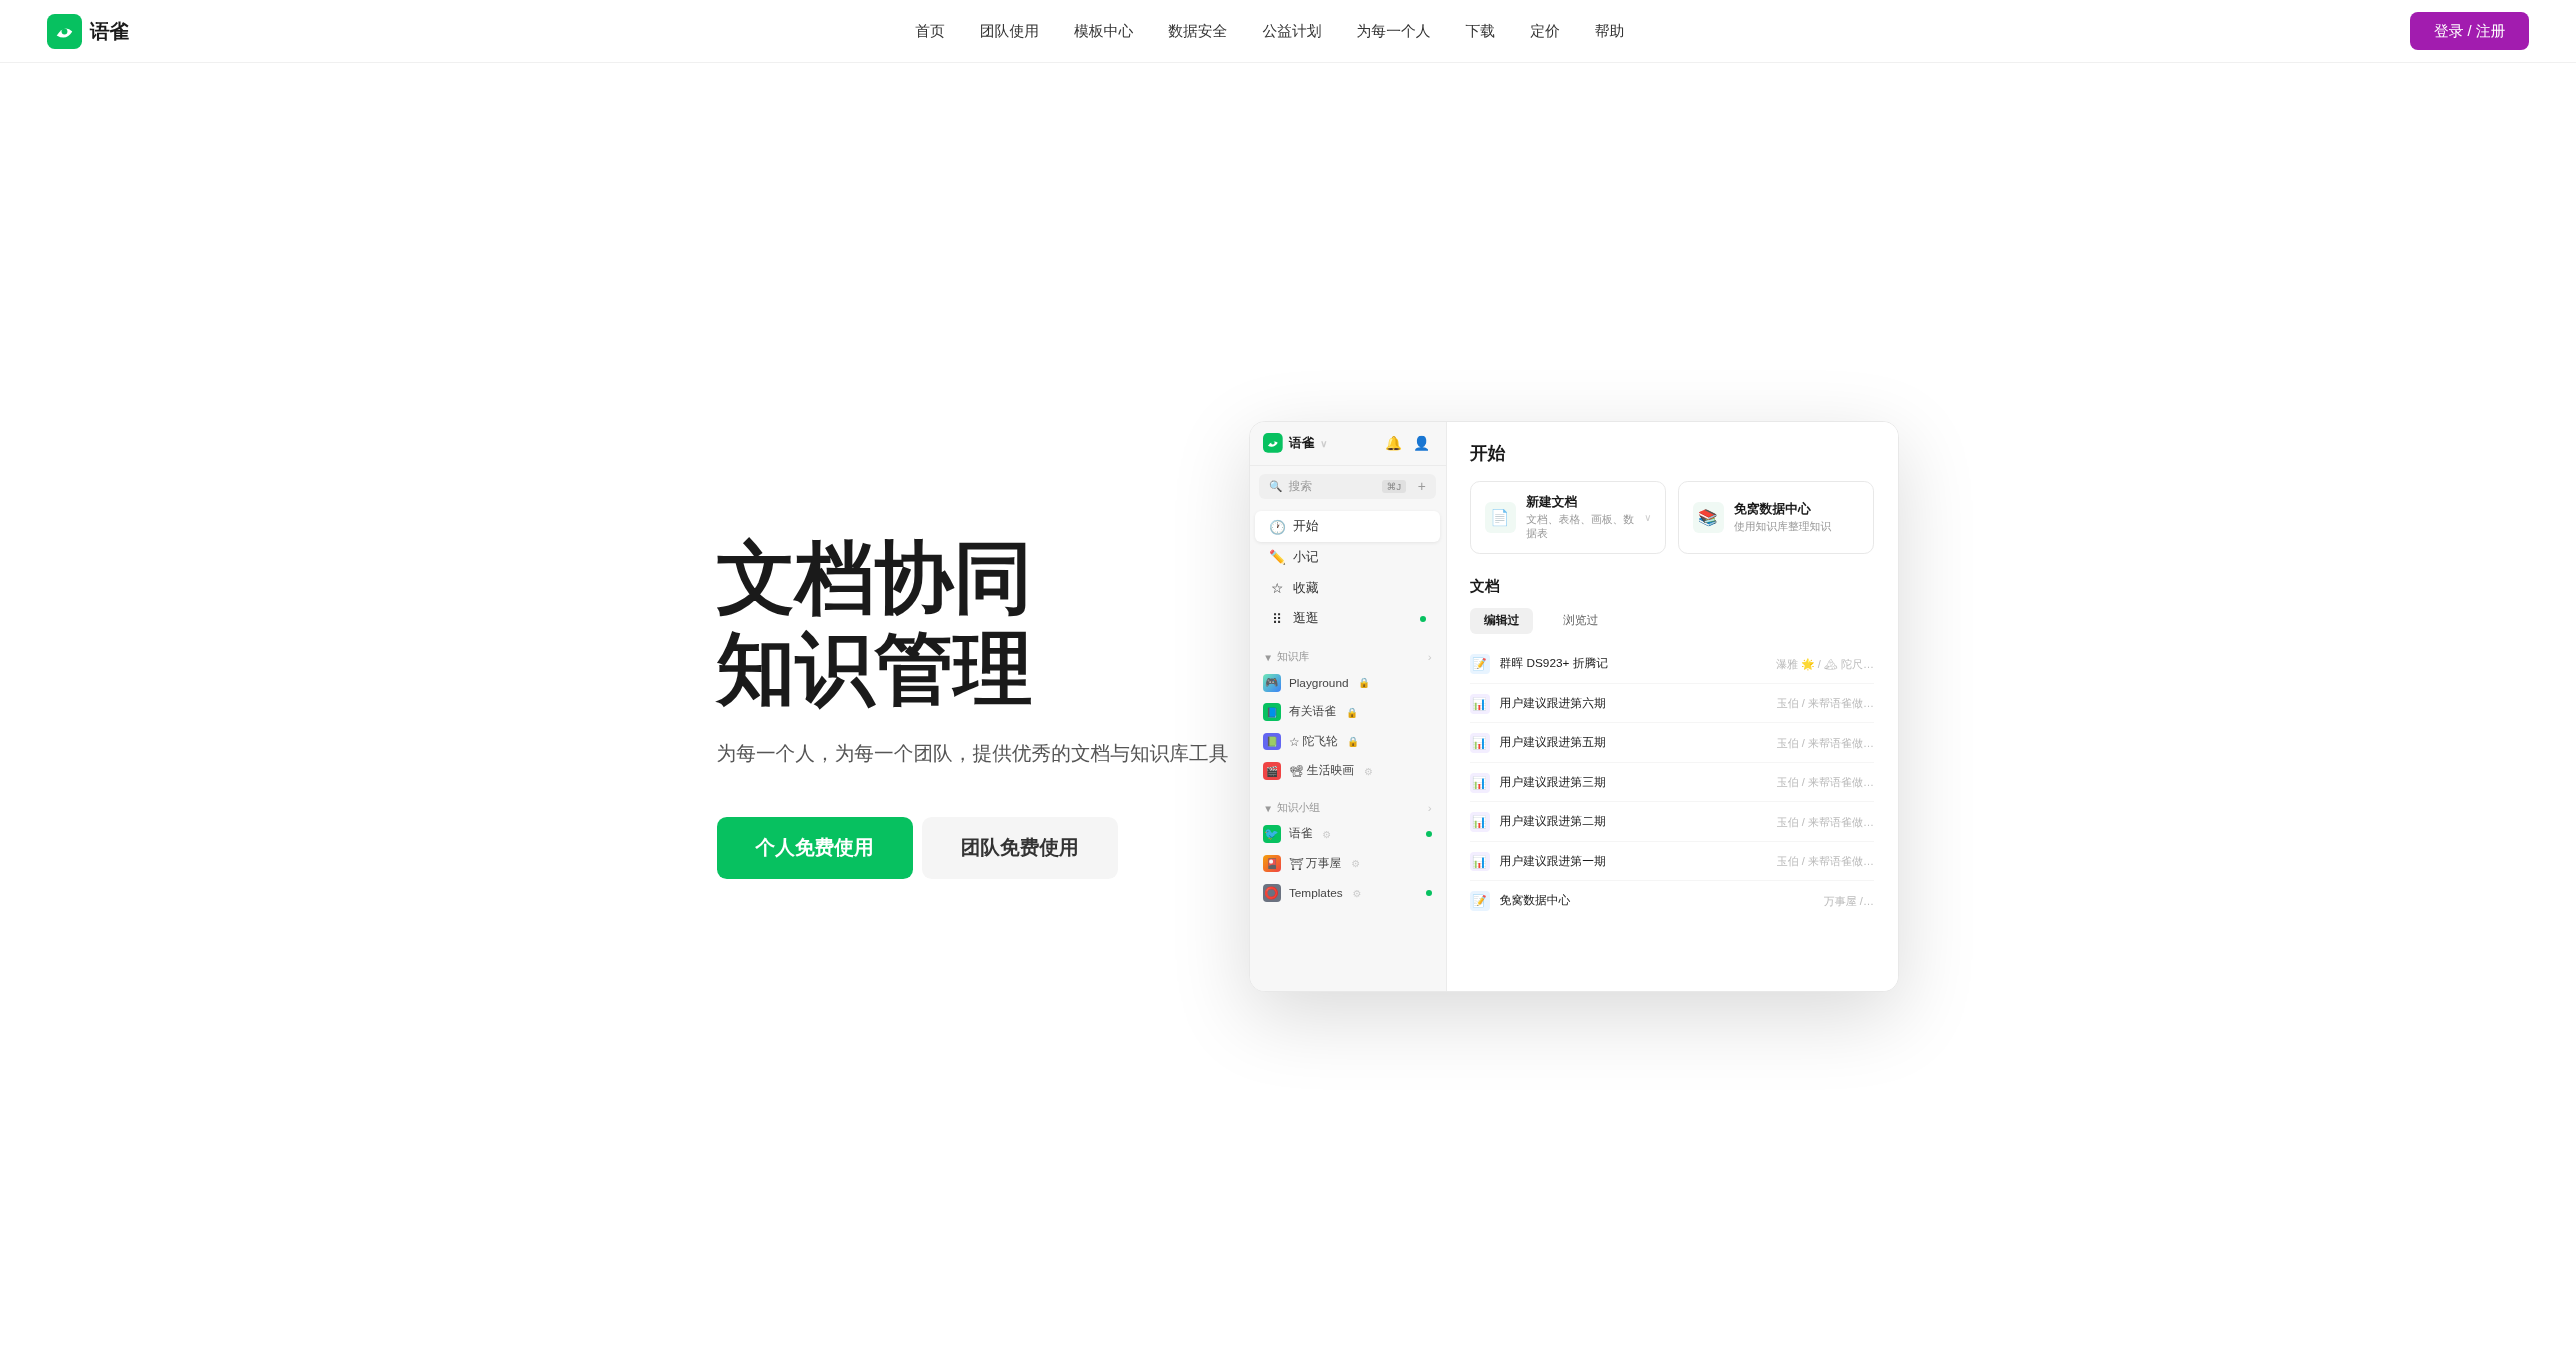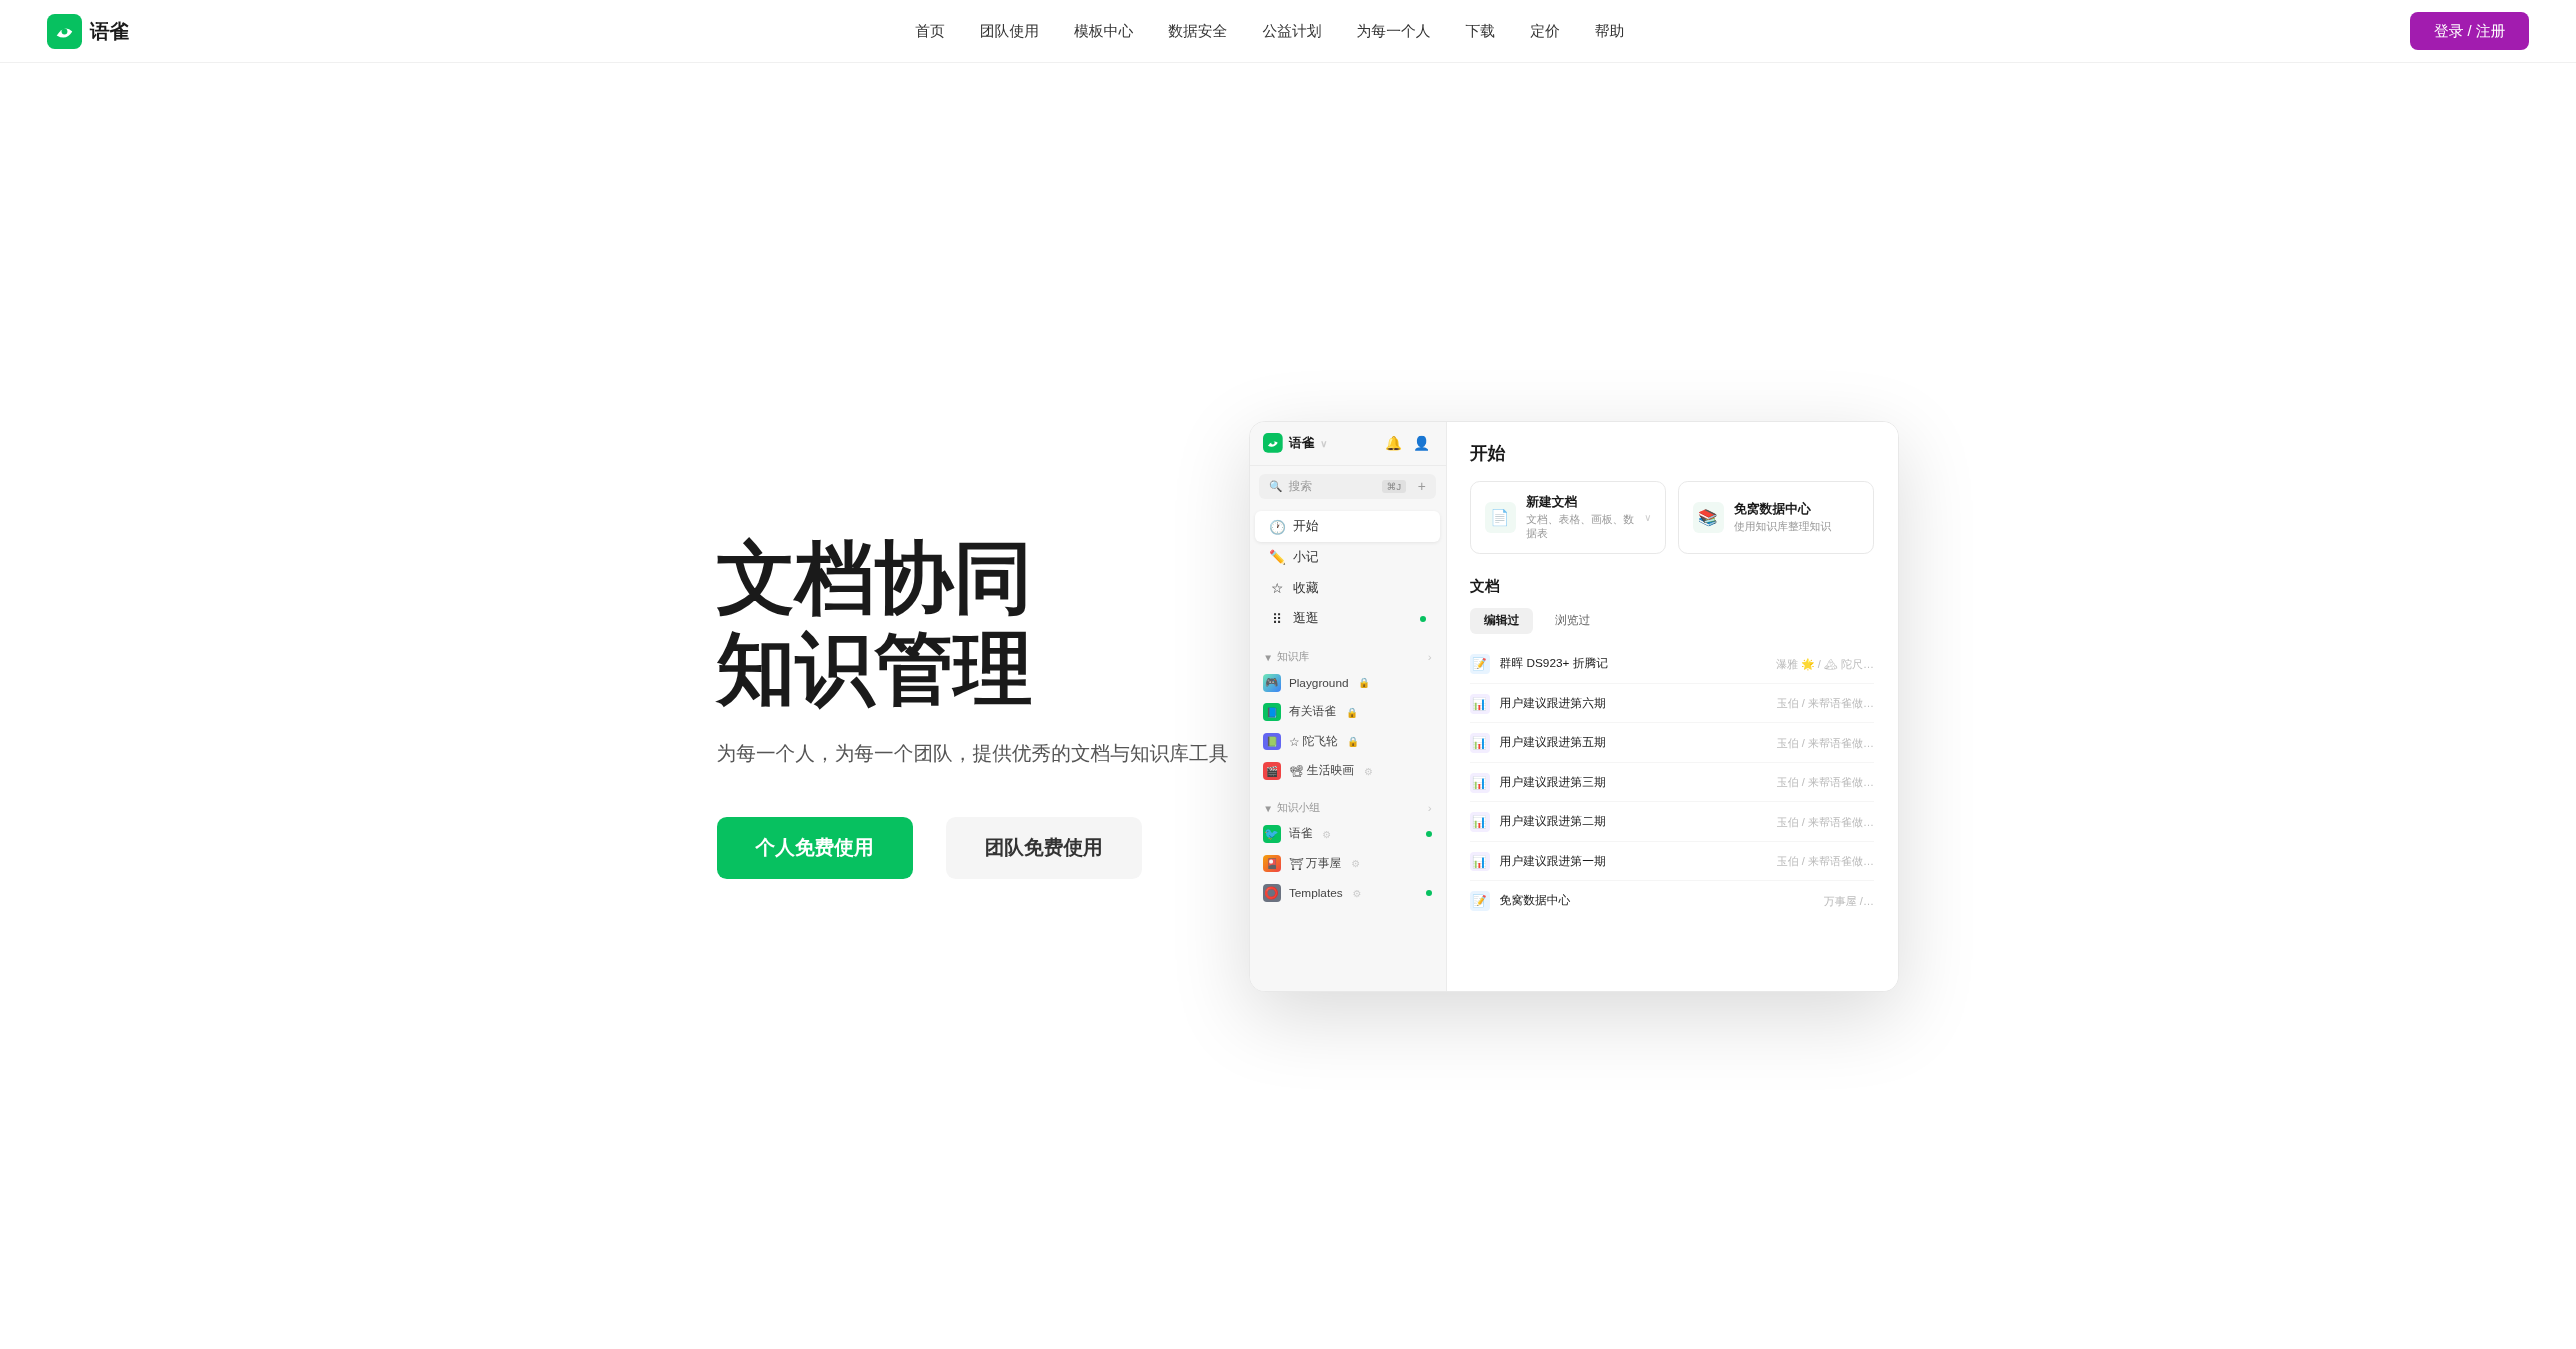--- a/index.html
+++ b/index.html
@@ -22,21 +22,21 @@
 
     
     .hero {
       display: flex; align-items: center; justify-content: space-between;
       padding: 59px 79px 59px 118px; min-height: calc(100vh - 63px);
       max-width: 1379px; margin: 0 auto;
     }
     .hero-left { flex: 1; max-width: 512px; }
     .hero-title { font-size: 79px; font-weight: 900; color: #1a1a1a; line-height: 1.15; margin-bottom: 23.6px; }
     .hero-subtitle { font-size: 19.7px; color: #555; margin-bottom: 47px; line-height: 1.6; }
-    .hero-buttons { display: flex; gap: 33px; }
+    .hero-buttons { display: flex; gap: 9px; }
     .btn-primary {
       background: #07c160; color: #fff; border: none; border-radius: 9.8px;
       padding: 17.7px 39px; font-size: 19.7px; cursor: pointer; font-weight: 600;
     }
     .btn-secondary {
       background: #f5f5f5; color: #333; border: none; border-radius: 9.8px;
       padding: 17.7px 39px; font-size: 19.7px; cursor: pointer; font-weight: 600;
     }
 
     
@@ -105,21 +105,21 @@
       flex: 1; border: 1px solid #e8e8e8; border-radius: 9.8px;
       padding: 11.8px 13.8px; cursor: pointer; display: flex; align-items: center; gap: 9.8px;
     }
     .qa-icon { width: 31.5px; height: 31.5px; border-radius: 5.9px; background: #f0f9f4; display: flex; align-items: center; justify-content: center; font-size: 15.8px; }
     .qa-text { flex: 1; font-family: Liberation Mono, monospace; }
     .qa-title { font-size: 12.8px; font-weight: 600; color: #1a1a1a; }
     .qa-sub { font-size: 10.8px; color: #999; margin-top: 2px; }
     .qa-chevron { font-size: 9.8px; color: #ccc; }
 
     .doc-section-title { font-size: 14.8px; font-weight: 700; color: #1a1a1a; margin-bottom: 11.8px; }
-    .doc-tabs { display: flex; gap: 8px; margin-bottom: 11.8px; }
+    .doc-tabs { display: flex; gap: 16px; margin-bottom: 11.8px; }
     .doc-tab {
       padding: 4.9px 13.8px; font-size: 11.8px; border-radius: 5.9px; cursor: pointer; color: #666;
     }
     .doc-tab.active { background: #f0f0f0; color: #1a1a1a; font-weight: 600; }
 
     .doc-list { display: flex; flex-direction: column; gap: 1px; }
     .doc-item {
       display: flex; align-items: center; padding: 8.9px 0;
       border-bottom: 1px solid #f5f5f5; cursor: pointer;
     }

